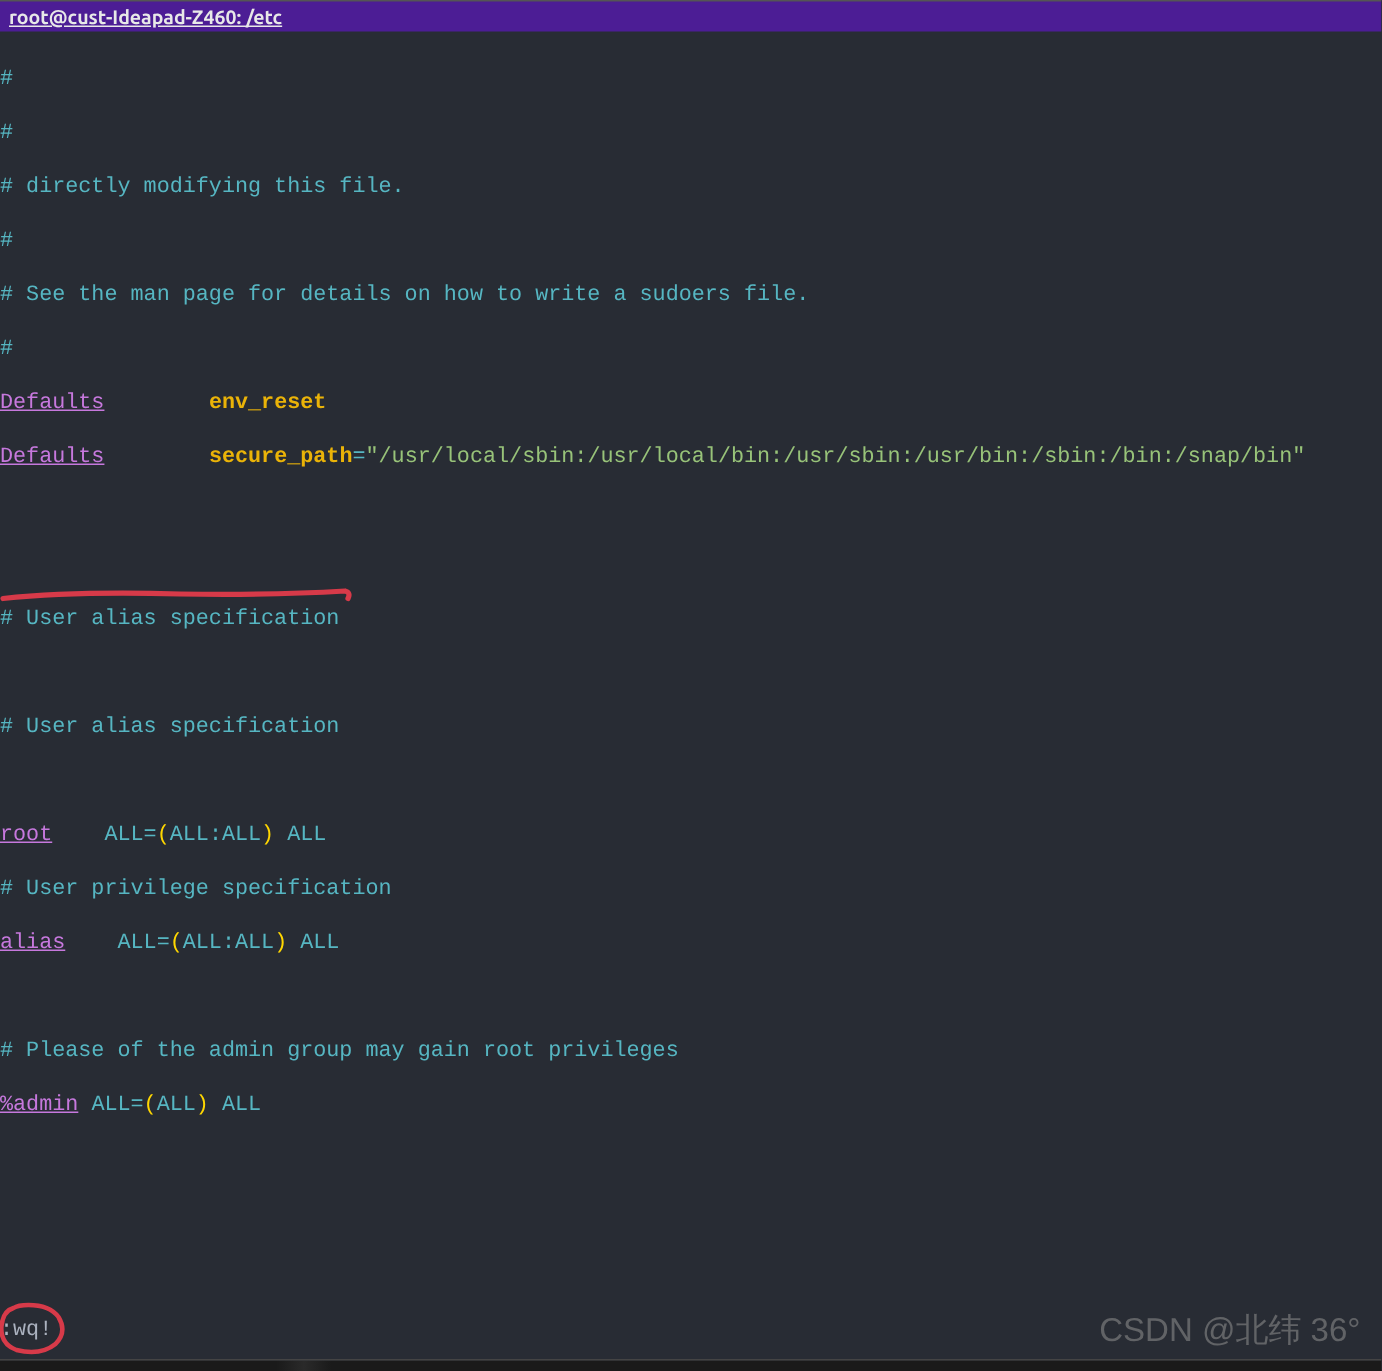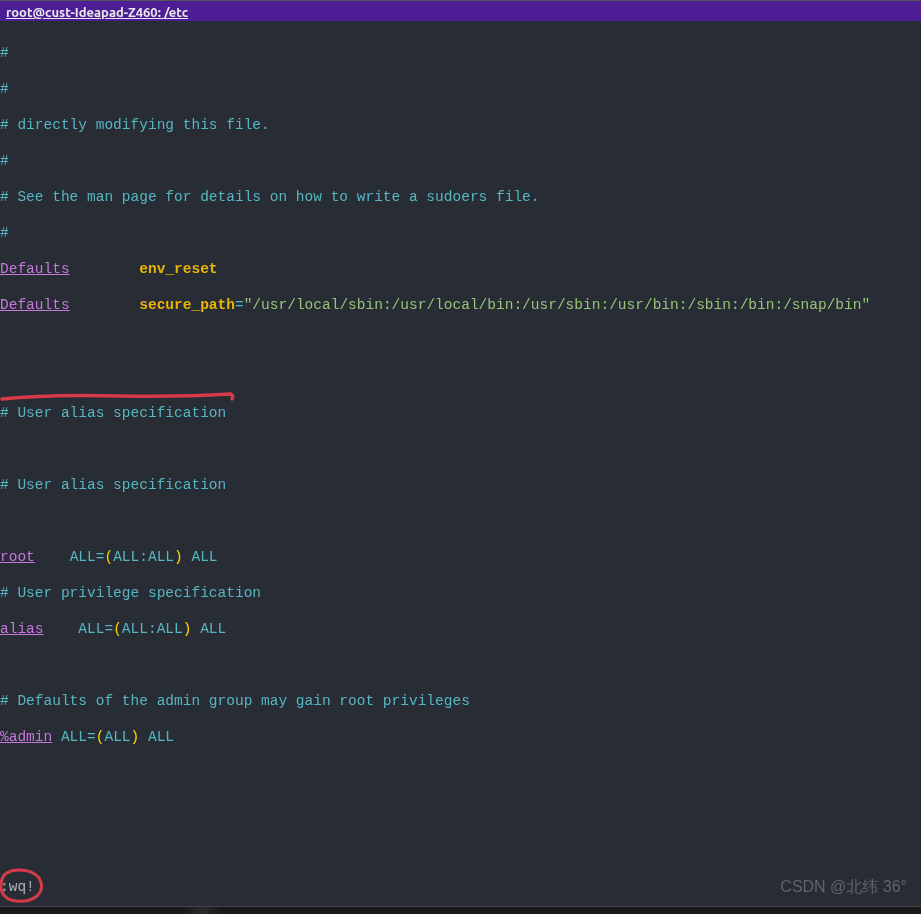--- a/index.html
+++ b/index.html
@@ -50,21 +50,21 @@
       bottom: 18px;
       left: 0;
       color: #abb2bf;
       font-size: 14.5px;
     }
     .watermark {
       position: absolute;
       bottom: 18px;
       right: 14px;
       color: #888;
-      font-size: 16px;
+      font-size: 22px;
       font-family: sans-serif;
       opacity: 0.6;
     }
     .underline-annotation {
       position: absolute;
       top: 391px;
       left: 0px;
       width: 236px;
       height: 14px;
       pointer-events: none;
@@ -114,21 +114,21 @@
 <span class="line"> </span>
 <span class="line"> </span>
 <span class="line comment"># User alias specification</span>
 <span class="line"> </span>
 <span class="line comment"># User alias specification</span>
 <span class="line"> </span>
 <span class="line"><span class="keyword">root</span>    <span class="builtin">ALL</span><span class="operator">=</span><span class="paren">(</span><span class="builtin">ALL</span><span class="operator">:</span><span class="value">ALL</span><span class="paren">)</span><span class="value"> ALL</span></span>
 <span class="line comment"># User privilege specification</span>
 <span class="line"><span class="keyword">alias</span>    <span class="builtin">ALL</span><span class="operator">=</span><span class="paren">(</span><span class="builtin">ALL</span><span class="operator">:</span><span class="value">ALL</span><span class="paren">)</span><span class="value"> ALL</span></span>
 <span class="line"> </span>
-<span class="line comment"># Defaults of the admin group may gain root privileges</span>
+<span class="line comment"># Please of the admin group may gain root privileges</span>
 <span class="line"><span class="keyword">%admin</span><span class="builtin"> ALL</span><span class="operator">=</span><span class="paren">(</span><span class="builtin">ALL</span><span class="paren">)</span><span class="value"> ALL</span></span>
 <span class="line"> </span>
 
 
 
 
 
 
 
 

